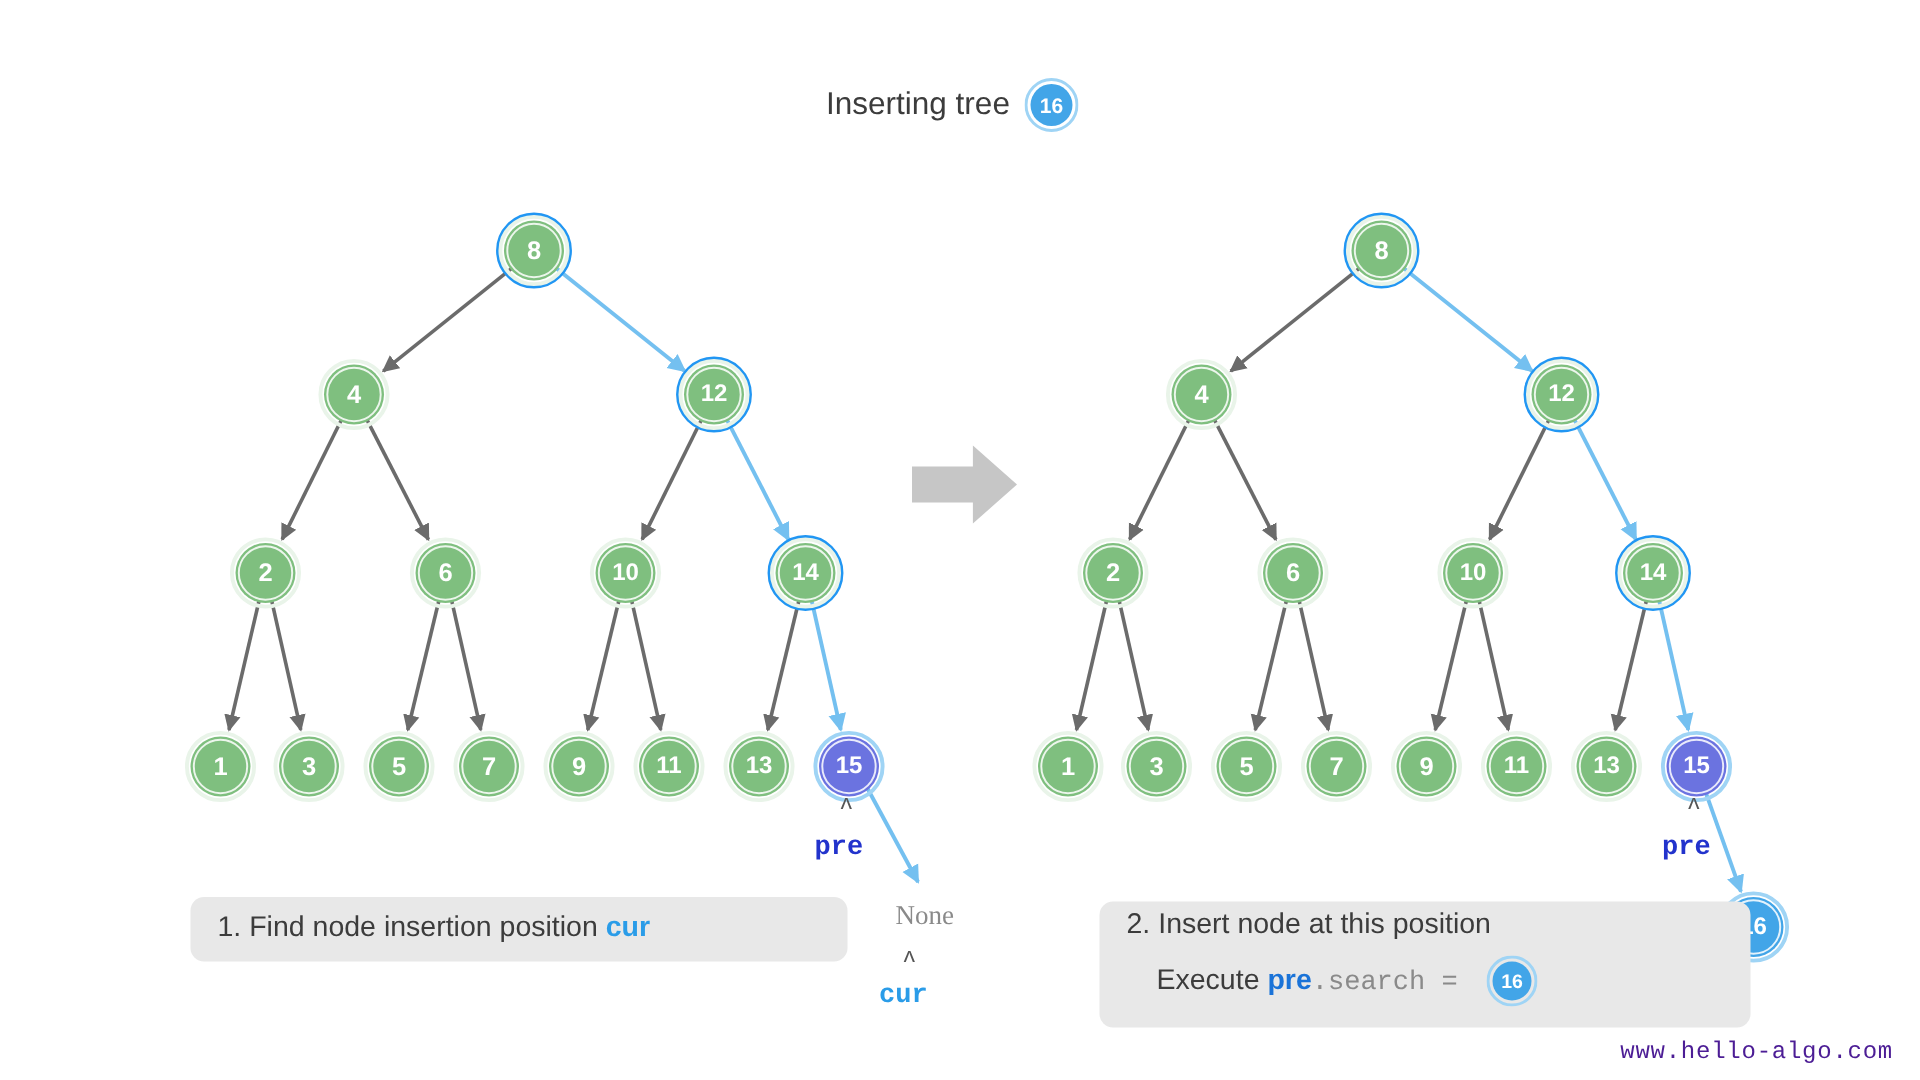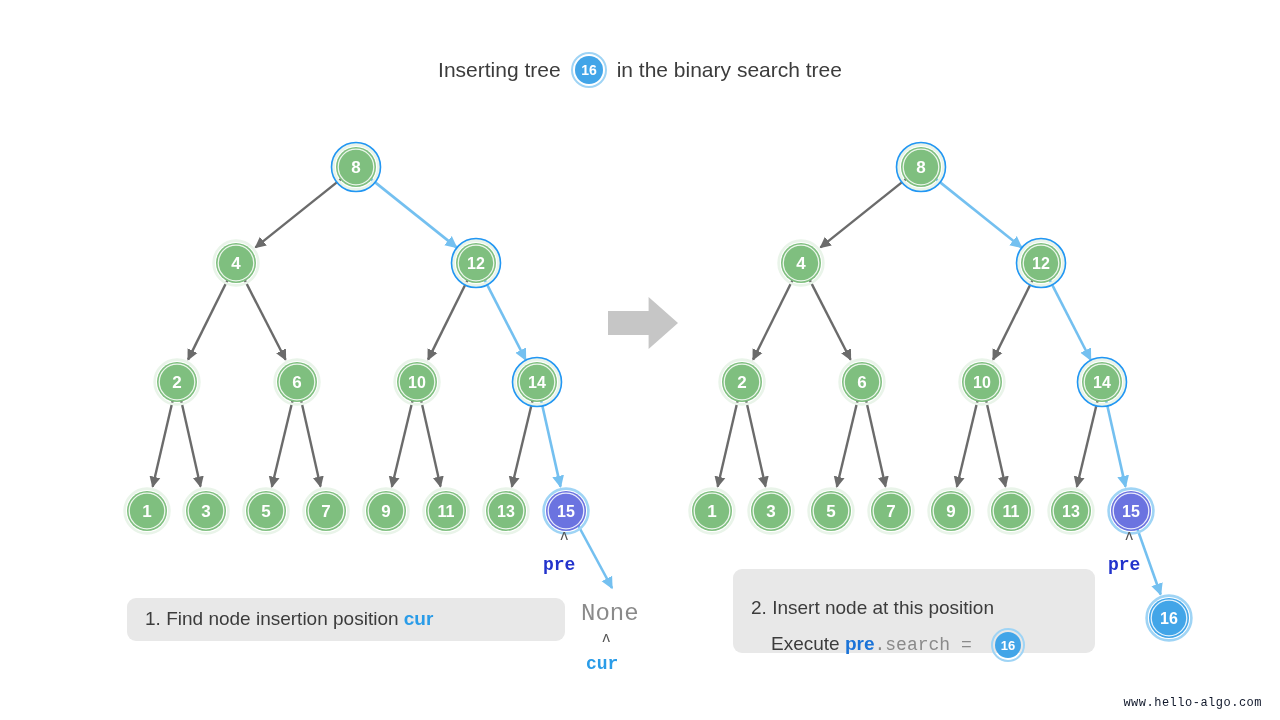--- a/index.html
+++ b/index.html
@@ -58,24 +58,24 @@
   }
   #caption-left {
     left: 127px;
     top: 598px;
     width: 438px;
     height: 43px;
     padding: 10px 0 0 18px;
   }
   #caption-right {
     left: 733px;
-    top: 569px;
-    width: 362px;
+    top: 601px;
+    width: 434px;
     height: 84px;
-    padding: 28px 0 0 18px;
+    padding: 5px 0 0 18px;
   }
   .kw-blue {
     color: #1a73d8;
     font-weight: bold;
   }
   .kw-cur {
     color: #2a9ce8;
     font-weight: bold;
   }
   .mono-gray {
@@ -100,38 +100,39 @@
     position: absolute;
     font-family: "Liberation Mono", monospace;
     font-weight: bold;
     font-size: 18px;
     white-space: nowrap;
   }
   .lbl-pre { color: #2233cc; }
   .lbl-cur { color: #2a9ce8; }
   .none-txt {
     position: absolute;
-    font-family: Liberation Mono, monospace;
-    font-size: 24px;
+    font-family: Liberation Serif, serif;
+    font-size: 18px;
     color: #8a8a8a;
     white-space: nowrap;
+    margin-left: 16px;
   }
   .caret {
     position: absolute;
     font-family: "Liberation Mono", monospace;
     font-size: 14px;
     color: #555;
   }
   .watermark {
     position: absolute;
     right: 18px;
     bottom: 10px;
     font-family: "Liberation Mono", monospace;
-    font-size: 12px;
-    color: #0f172a;
+    font-size: 16px;
+    color: #4c1d95;
     letter-spacing: 0.5px;
     margin-top: 16px;
   }
   .node-num {
     font-family: "Liberation Sans", sans-serif;
     font-weight: bold;
     fill: #ffffff;
   }
 </style>
 </head>
@@ -139,21 +140,21 @@
 
 <div id="stage">
 
   <div class="title-wrap">
     <span class="tword">Inserting tree</span><span class="title-badge">
       <svg width="36" height="36" viewBox="0 0 36 36">
         <circle cx="18" cy="18" r="17" fill="none" stroke="#9fd4f5" stroke-width="2"></circle>
         <circle cx="18" cy="18" r="14" fill="#42a5e8"></circle>
         <text class="node-num" x="18" y="18" text-anchor="middle" dominant-baseline="central" font-size="14">16</text>
       </svg>
-    </span><span class="tword">in the binary search tree</span>
+    </span>
   </div>
 
   <svg class="layer" id="graph-layer" viewBox="0 0 1280 720">
     <defs>
       <marker id="arrow-gray" viewBox="0 0 10 10" refX="8" refY="5" markerWidth="5.2" markerHeight="5.2" orient="auto-start-reverse">
         <path d="M 0 0.6 L 9 5 L 0 9.4 z" fill="#6b6b6b"></path>
       </marker>
       <marker id="arrow-blue" viewBox="0 0 10 10" refX="8" refY="5" markerWidth="5.2" markerHeight="5.2" orient="auto-start-reverse">
         <path d="M 0 0.6 L 9 5 L 0 9.4 z" fill="#74c0f0"></path>
       </marker>

